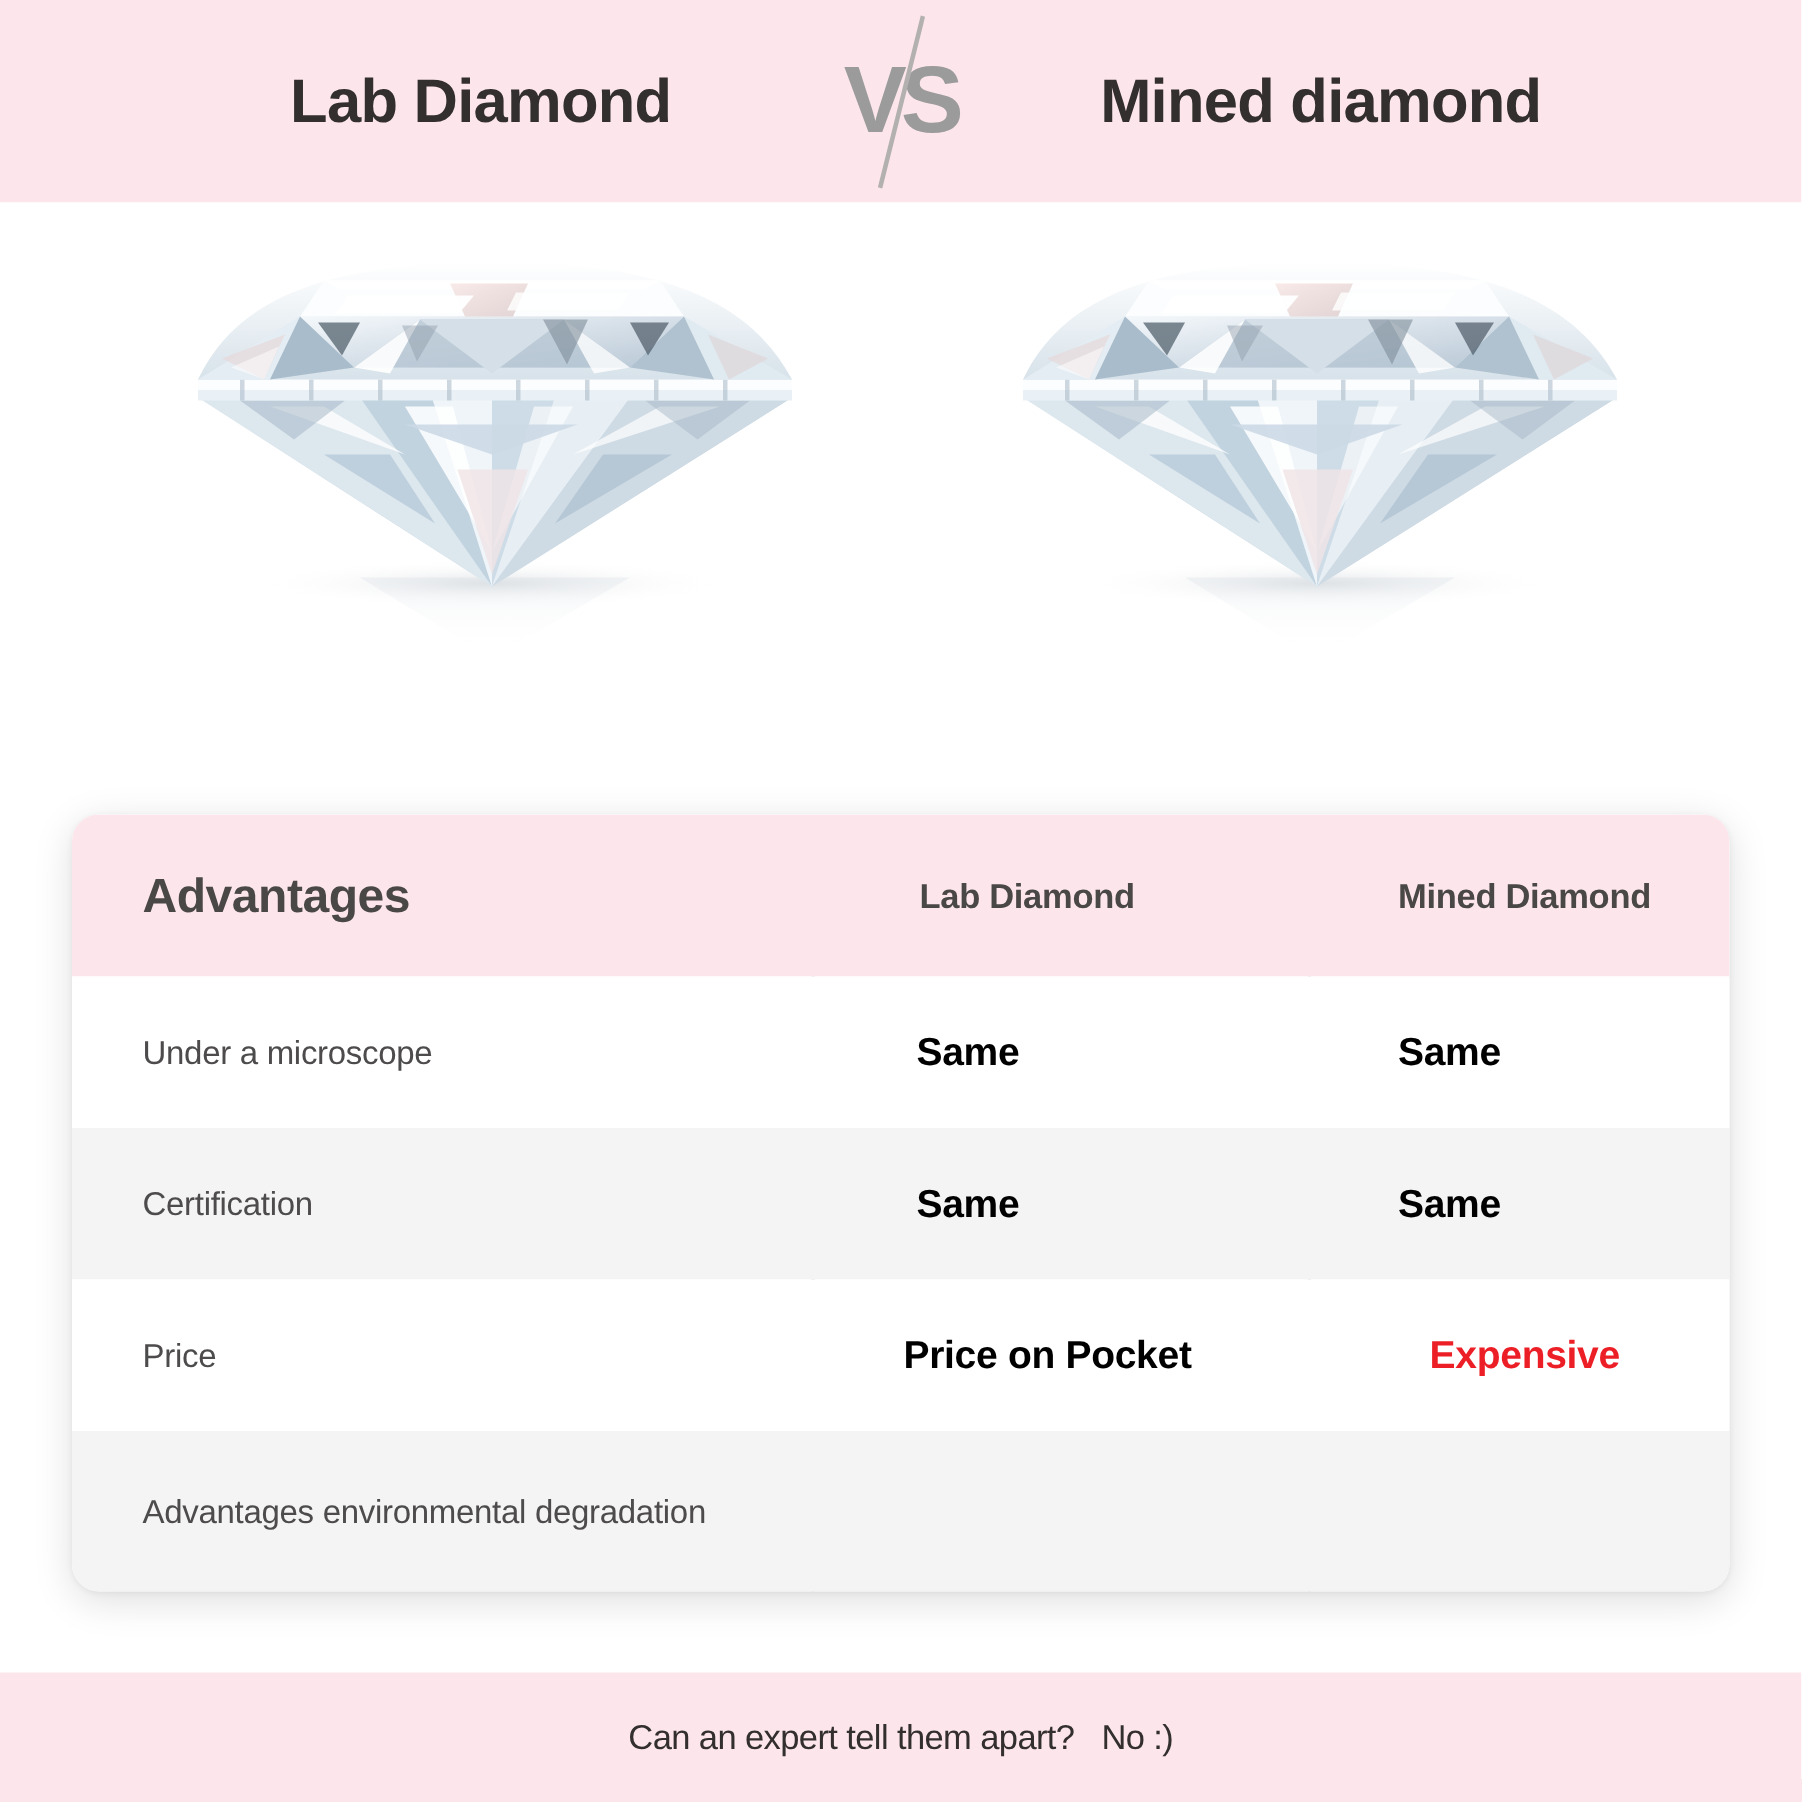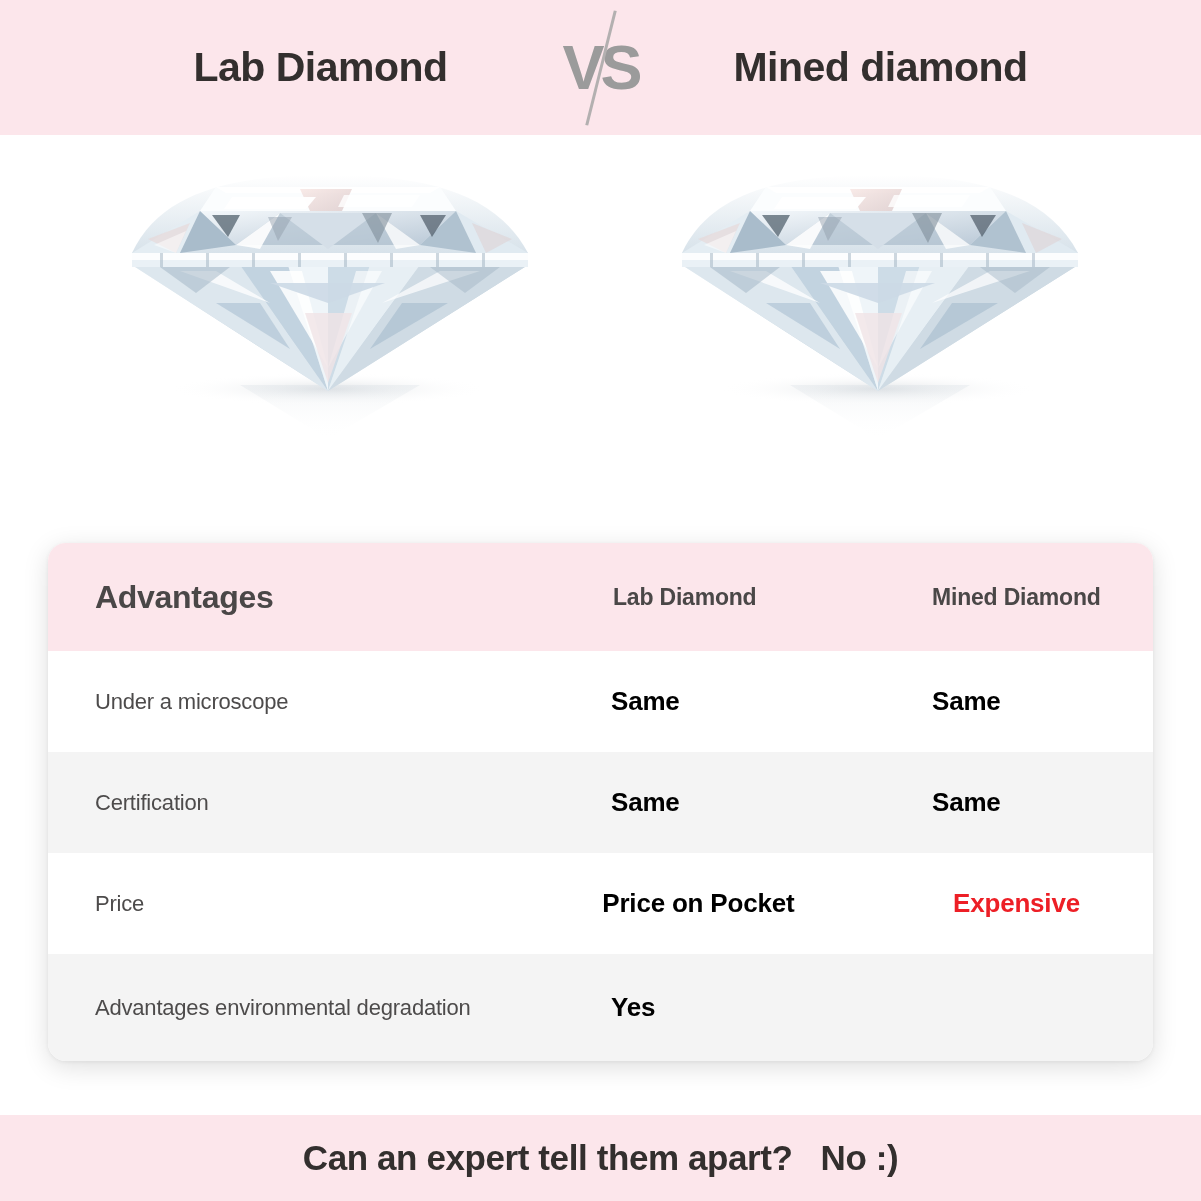--- a/index.html
+++ b/index.html
@@ -179,22 +179,22 @@
   .bottom-band {
     position: absolute;
     left: 0; top: 1115px;
     width: 1201px; height: 86px;
     background: #fce6eb;
     display: flex;
     align-items: center;
     justify-content: center;
   }
   .bottom-text {
-    font-size: 35px;
-    font-weight: 700;
+    font-size: 23px;
+    font-weight: 400;
     color: #332f2e;
     letter-spacing: -0.4px;
     white-space: pre;
   }
 </style>
 </head>
 <body>
 
 <div class="page">
 
@@ -453,23 +453,20 @@
         </div>
         <div class="c-mined">
           <span class="val bad mined-price">Expensive</span>
         </div>
       </div>
 
       <div class="trow shade r4">
         <div class="c-feature">
           <span class="feature-label">Advantages environmental degradation</span>
         </div>
-        <div class="c-lab">
-          <span class="val good lab-yes">Yes</span>
-        </div>
       </div>
 
     </div>
   </div>
 
   <div class="bottom-band">
     <span class="bottom-text">Can an expert tell them apart?   No :)</span>
   </div>
 
 </div>

